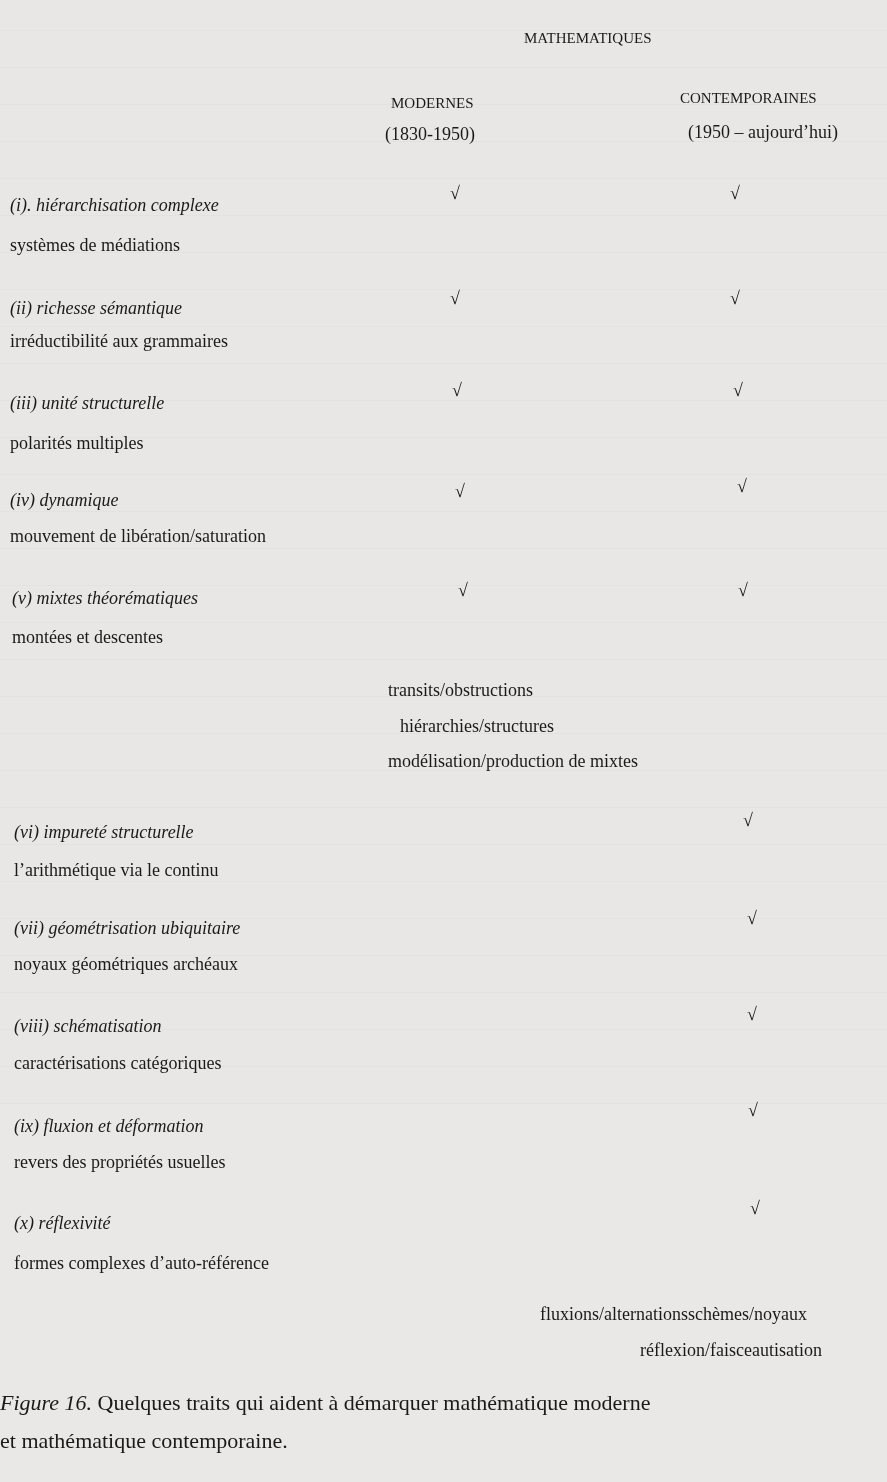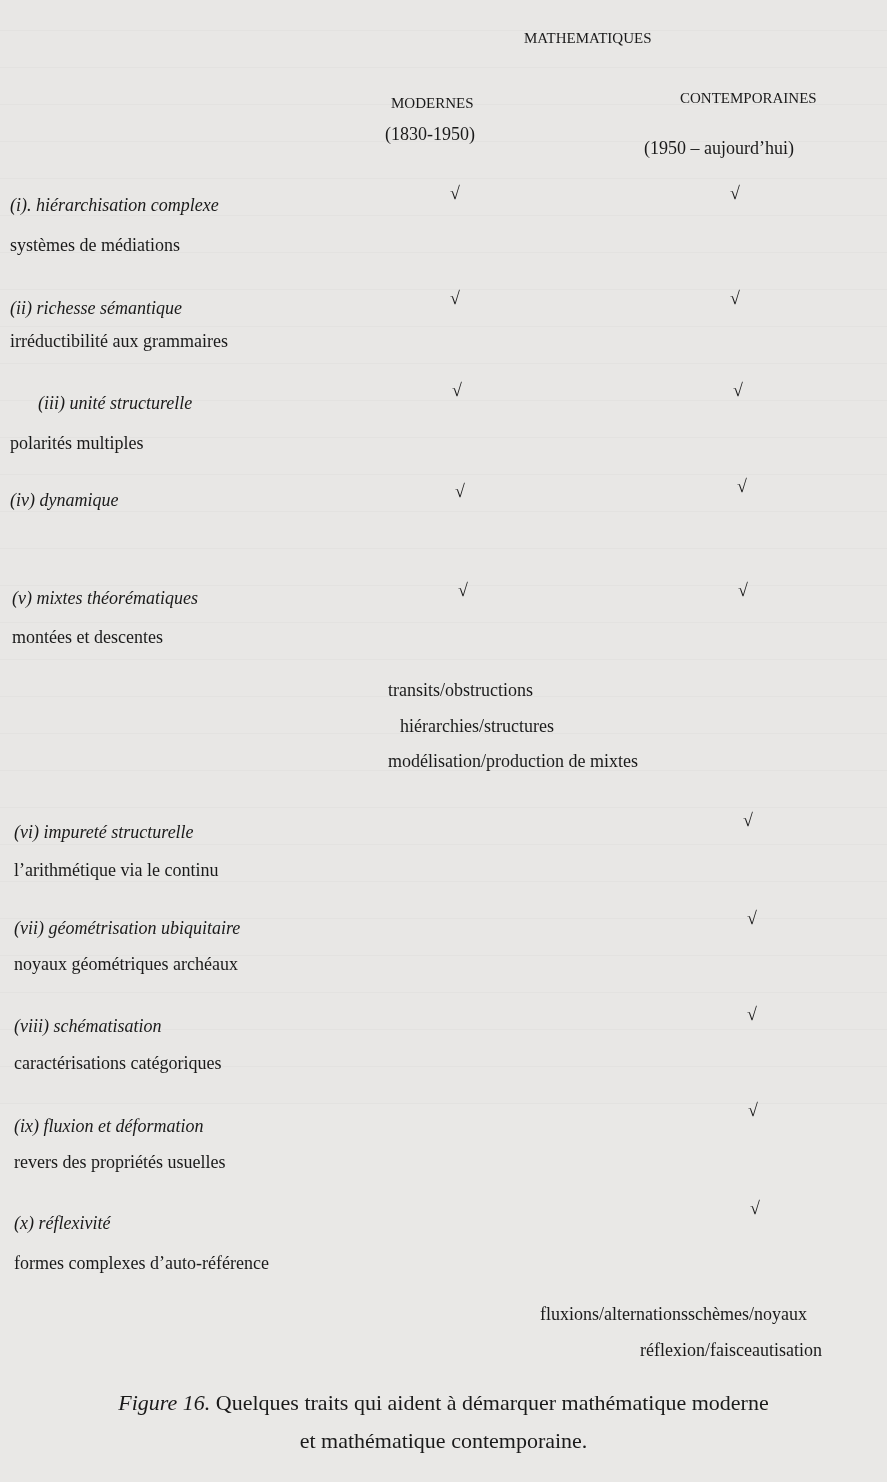--- a/index.html
+++ b/index.html
@@ -16,52 +16,53 @@
         repeating-linear-gradient(0deg, rgba(0,0,0,0.025) 0px, rgba(0,0,0,0.025) 1px, transparent 1px, transparent 37px),
         #e8e7e5;
     }
     .abs { position: absolute; white-space: nowrap; }
     .hdr { font-size: 15px; letter-spacing: 0px; }
     .years { font-size: 18px; }
     .feat { font-size: 18px; font-style: italic; }
     .desc { font-size: 18px; }
     .check { font-size: 18px; }
     .mid { font-size: 18px; }
-    .caption { font-size: 22px; width: 887px; text-align: center; left: 0; }
+    .caption { font-size: 22px; width: 887px; left: 0; }
     .caption .fig { font-style: italic; }
   </style>
 </head>
 <body>
 
 <div class="page">
 
   <div class="abs hdr" style="left:524px; top:30px;">MATHEMATIQUES</div>
   <div class="abs hdr" style="left:391px; top:95px;">MODERNES</div>
   <div class="abs years" style="left:385px; top:124px;">(1830-1950)</div>
   <div class="abs hdr" style="left:680px; top:90px;">CONTEMPORAINES</div>
-  <div class="abs years" style="left:644px; top:122px;margin-top:16px;">(1950 – aujourd’hui)</div>
+  <div class="abs years" style="left:688px; top:122px;">(1950 – aujourd’hui)</div>
 
   <div class="abs check" style="left:450px; top:183px;">√</div>
   <div class="abs check" style="left:730px; top:183px;">√</div>
   <div class="abs feat" style="left:10px; top:195px;">(i). hiérarchisation complexe</div>
   <div class="abs desc" style="left:10px; top:235px;">systèmes de médiations</div>
 
   <div class="abs check" style="left:450px; top:288px;">√</div>
   <div class="abs check" style="left:730px; top:288px;">√</div>
   <div class="abs feat" style="left:10px; top:298px;">(ii) richesse sémantique</div>
   <div class="abs desc" style="left:10px; top:331px;">irréductibilité aux grammaires</div>
 
   <div class="abs check" style="left:452px; top:380px;">√</div>
   <div class="abs check" style="left:733px; top:380px;">√</div>
-  <div class="abs feat" style="left:10px; top:393px;margin-left:28px;">(iii) unité structurelle</div>
+  <div class="abs feat" style="left:10px; top:393px;">(iii) unité structurelle</div>
   <div class="abs desc" style="left:10px; top:433px;">polarités multiples</div>
 
   <div class="abs check" style="left:455px; top:481px;">√</div>
   <div class="abs check" style="left:737px; top:476px;">√</div>
   <div class="abs feat" style="left:10px; top:490px;">(iv) dynamique</div>
+  <div class="abs desc" style="left:10px; top:526px;">mouvement de libération/saturation</div>
 
   <div class="abs check" style="left:458px; top:580px;">√</div>
   <div class="abs check" style="left:738px; top:580px;">√</div>
   <div class="abs feat" style="left:12px; top:588px;">(v) mixtes théorématiques</div>
   <div class="abs desc" style="left:12px; top:627px;">montées et descentes</div>
 
   <div class="abs mid" style="left:388px; top:680px;">transits/obstructions</div>
   <div class="abs mid" style="left:388px; top:716px;margin-left:12px;">hiérarchies/structures</div>
   <div class="abs mid" style="left:388px; top:751px;">modélisation/production de mixtes</div>
 

